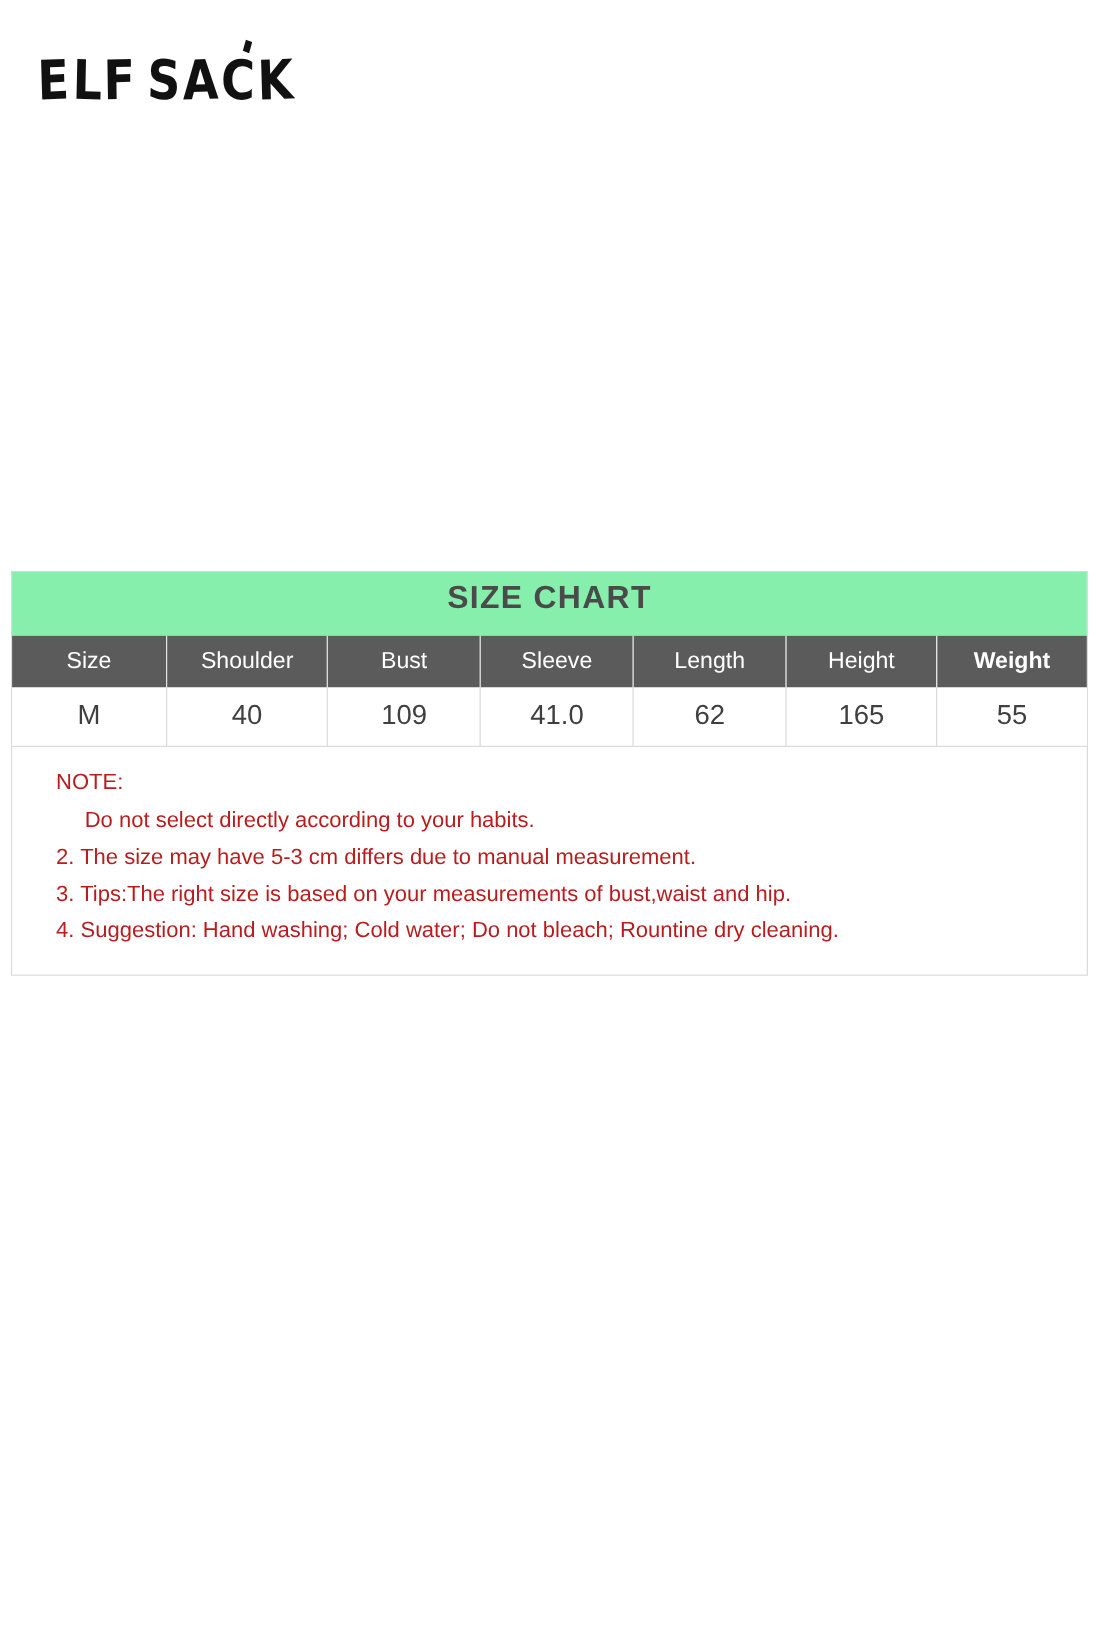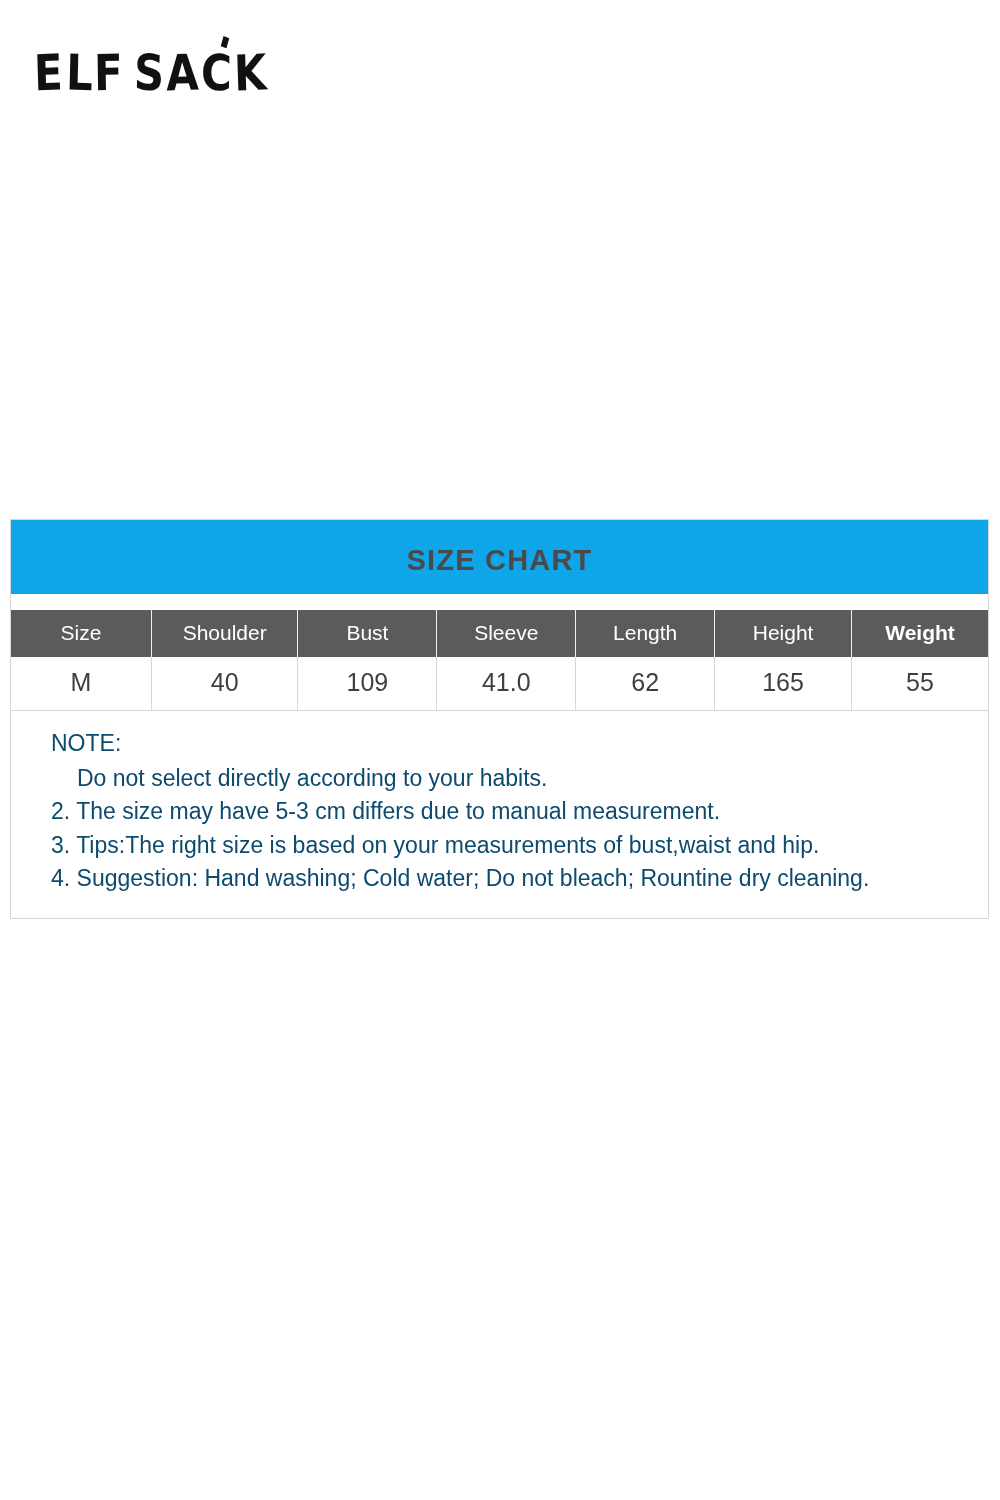--- a/index.html
+++ b/index.html
@@ -52,34 +52,33 @@
     position: absolute;
     left: 10px;
     top: 519px;
     width: 979px;
     border: 1px solid #d8d8d8;
     box-sizing: border-box;
     background: #ffffff;
   }
 
   .chart-title {
-    background: #0ea5e9;
+    background: #86efac;
     text-align: center;
     font-size: 29px;
     font-weight: 700;
     letter-spacing: 1.2px;
     color: #4a4a4a;
-    padding: 24px 0 17px 0;
+    padding: 8px 0 17px 0;
   }
 
   table.size-table {
     width: 100%;
     border-collapse: collapse;
     table-layout: fixed;
-    margin-top: 16px;
   }
   table.size-table th {
     background: #5b5b5b;
     color: #ffffff;
     font-weight: 400;
     font-size: 21px;
     padding: 11px 0 12px 0;
     text-align: center;
     border-right: 1px solid #f2f2f2;
   }
@@ -90,23 +89,23 @@
     text-align: center;
     padding: 11px 0 13px 0;
     border-right: 1px solid #d8d8d8;
     border-bottom: 1px solid #d8d8d8;
     background: #ffffff;
   }
   table.size-table td:last-child { border-right: none; }
 
   .notes {
     padding: 16px 36px 22px 40px;
-    font-size: 23px;
+    font-size: 20px;
     line-height: 33.5px;
-    color: #0c4a6e;
+    color: #b91c1c;
   }
   .notes .note-head { margin-bottom: 1px; }
   .notes .note-line { white-space: pre; }
   .notes .indent { padding-left: 26px; }
 </style>
 </head>
 <body>
 
 <div class="brand">
   <span class="l1">E</span><span class="l2">L</span><span class="l3">F</span><span class="gap"></span><span class="l4">S</span><span class="l5">A</span><span class="l6">C</span><span class="l7">K</span>

